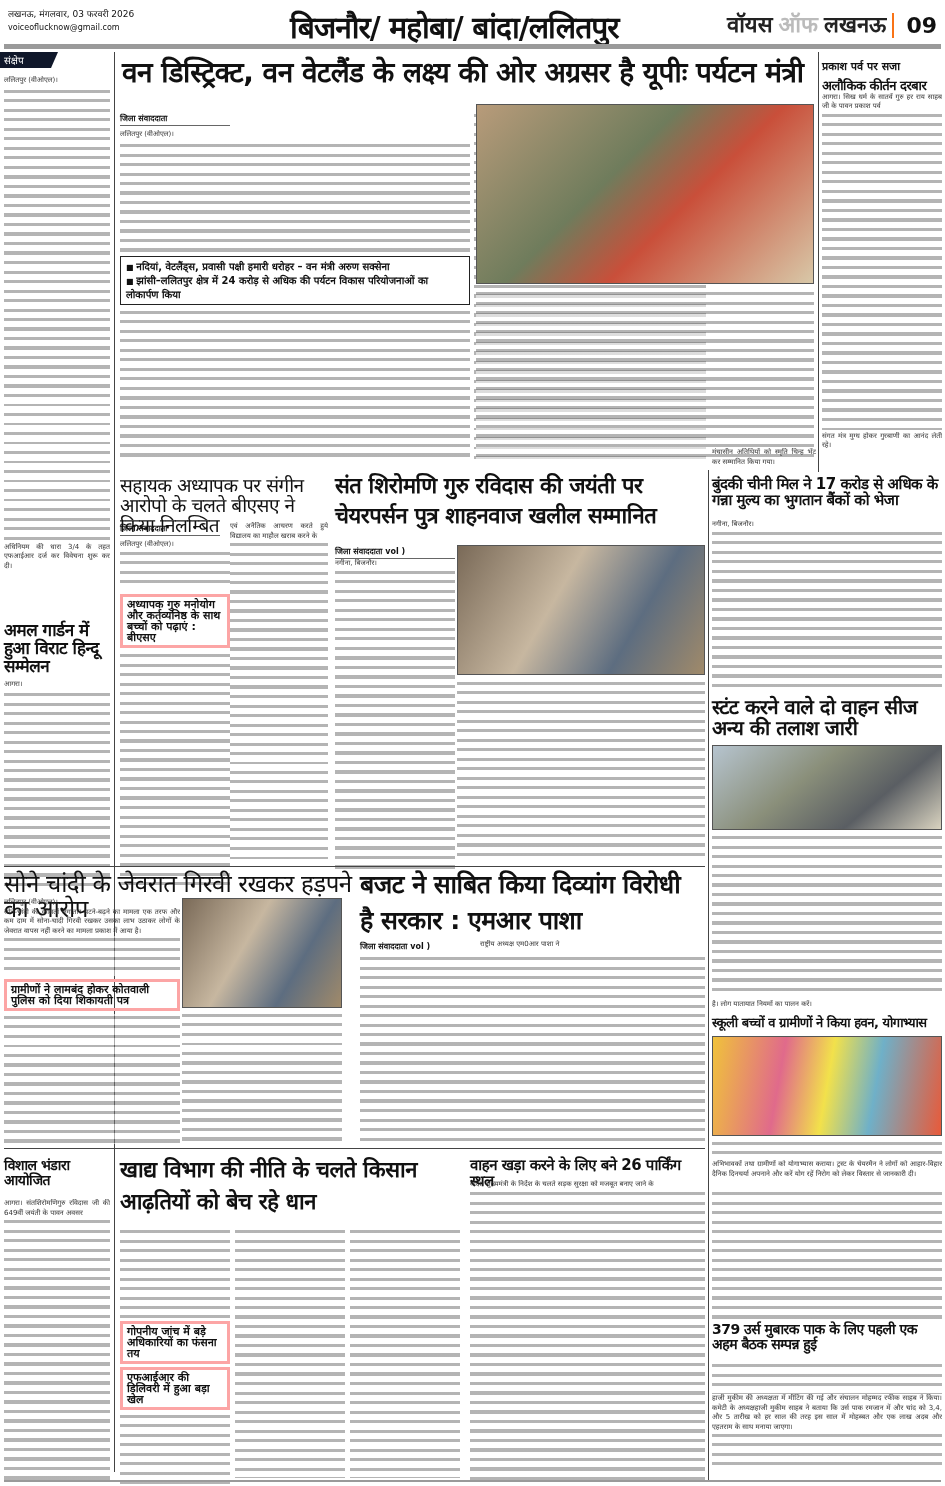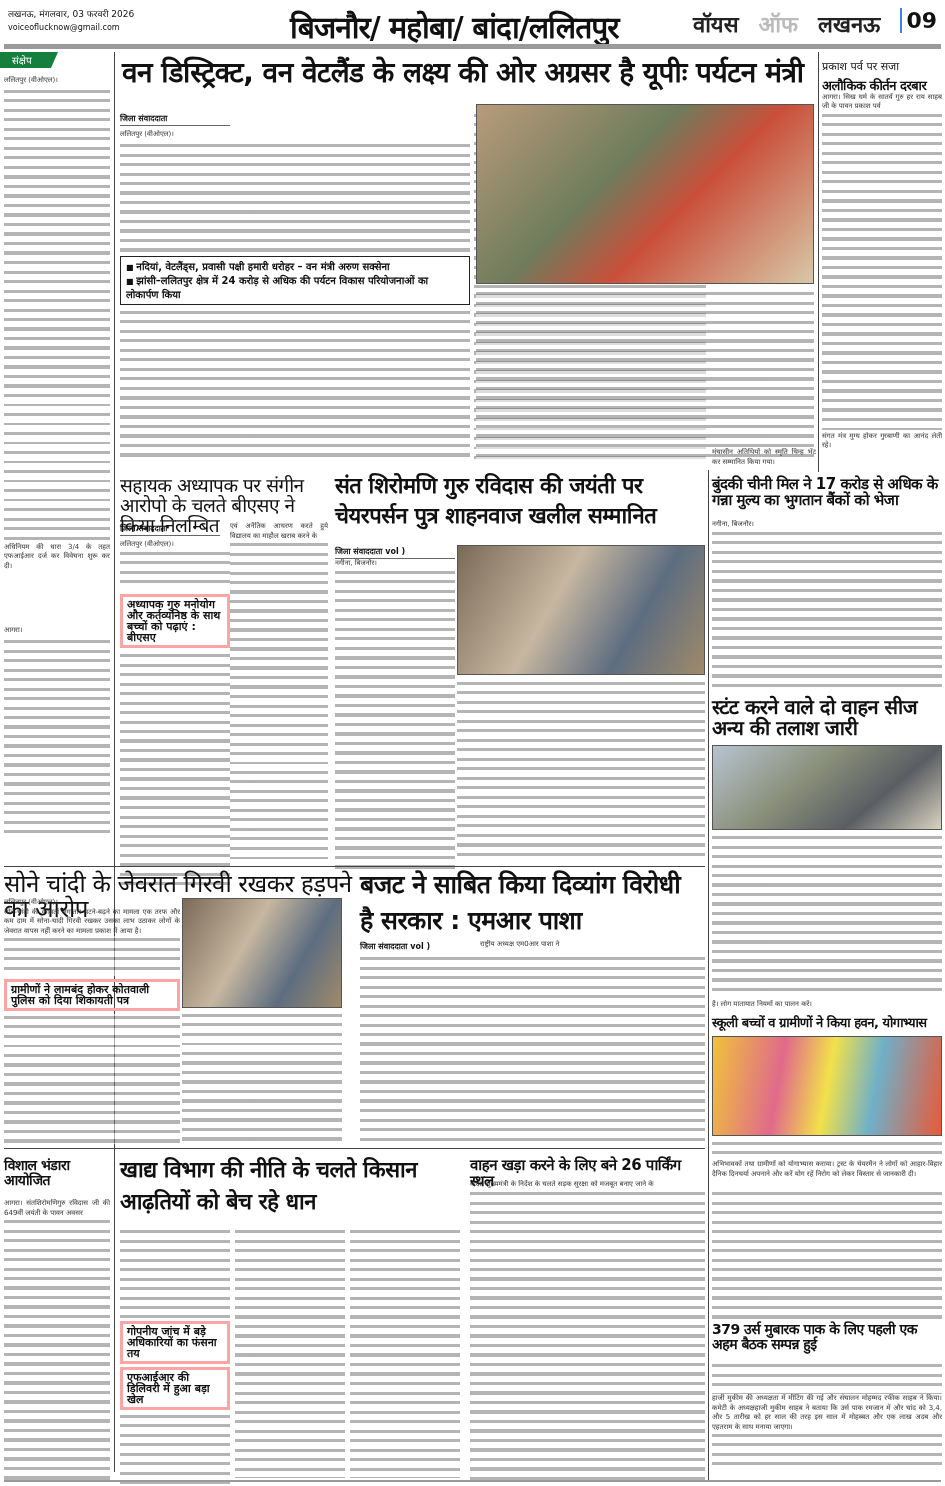--- a/index.html
+++ b/index.html
@@ -1,25 +1,25 @@
 <!DOCTYPE html>
 <html><head>
 <meta charset="utf-8">
 <style>
   *{box-sizing:border-box;margin:0;padding:0}
   body{width:945px;height:1486px;background:#fff;font-family:"DejaVu Sans",sans-serif;color:#111;overflow:hidden;position:relative}
   .abs{position:absolute}
   .masthead-left{left:8px;top:8px;font-size:9px;line-height:13px}
   .masthead-center{left:290px;top:6px;font-size:30px;font-weight:bold;letter-spacing:-1px;font-family:"DejaVu Sans",sans-serif}
-  .masthead-right{right:8px;top:8px;font-size:22px;font-weight:bold;display:flex;gap:20px;align-items:flex-start}
+  .masthead-right{right:8px;top:8px;font-size:22px;font-weight:bold;display:flex;gap:6px;align-items:flex-end}
   .brand-b{color:#222}.brand-o{color:#bbb}
-  .page-no{border-left:2px solid #3b82f6;padding-left:4px}
+  .page-no{border-left:2px solid #f97316;padding-left:12px}
   .rule{left:4px;right:4px;height:5px;background:#9a9a9a}
   .col-rule{width:1px;background:#444}
-  .tag{left:0;top:52px;width:58px;height:16px;background:#15803d;color:#fff;font-size:10px;padding:1px 12px;clip-path:polygon(0 0,100% 0,88% 100%,0 100%)}
+  .tag{left:0;top:52px;width:58px;height:16px;background:#0f172a;color:#fff;font-size:10px;padding:1px 4px;clip-path:polygon(0 0,100% 0,88% 100%,0 100%)}
   h1,h2,h3{font-weight:bold;line-height:1.05;letter-spacing:-0.5px}
   .h-main{font-size:28px}
   .h-big{font-size:26px}
   .h-med{font-size:19px}
   .h-sm{font-size:14px}
   .body{font-size:7px;line-height:9.5px;color:#333;text-align:justify;overflow:hidden}
   .byline{font-size:8px;font-weight:bold;border-bottom:1px solid #666;padding-bottom:2px}
   .text-lines{background:repeating-linear-gradient(#fff 0 2px,#777 2px 5px,#fff 5px 9.5px);opacity:.55}
   .photo{background:linear-gradient(135deg,#b89b7a,#6f7c5c 40%,#c94f3a 60%,#d8c8a8);border:1px solid #555}
   .photo2{background:linear-gradient(120deg,#7a6a58,#c7b7a0 40%,#5d6d80 70%,#a08a6a)}
@@ -49,20 +49,21 @@
 <div class="abs col-rule" style="left:818px;top:52px;height:420px"></div>
 <div class="abs col-rule" style="left:708px;top:470px;height:1010px"></div>
 
 <div class="abs tag">संक्षेप</div>
 <div class="abs" style="left:4px;top:72px;width:106px">
   <div class="body" style="margin-top:4px">ललितपुर (वीओएल)।</div>
   <div class="text-lines" style="height:455px;margin-top:2px"></div>
   <div class="body">अधिनियम की धारा 3/4 के तहत एफआईआर दर्ज कर विवेचना शुरू कर दी।</div>
 </div>
 <div class="abs" style="left:4px;top:622px;width:106px">
+  <h2 class="h-sm" style="font-size:17px">अमल गार्डन में हुआ विराट हिन्दू सम्मेलन</h2>
   <div class="body" style="margin-top:4px">आगरा।</div>
   <div class="text-lines" style="height:200px;margin-top:2px"></div>
 </div>
 
 <h1 class="abs h-main" style="left:122px;top:58px;width:690px">वन डिस्ट्रिक्ट, वन वेटलैंड के लक्ष्य की ओर अग्रसर है यूपीः पर्यटन मंत्री</h1>
 <div class="abs" style="left:120px;top:112px;width:350px">
   <div class="byline" style="width:110px">जिला संवाददाता</div>
   <div class="body" style="margin-top:4px">ललितपुर (वीओएल)।</div>
   <div class="text-lines" style="height:110px;margin-top:2px"></div>
   <div class="box" style="margin:4px 0">
@@ -71,21 +72,21 @@
   </div>
   <div class="text-lines" style="height:150px"></div>
 </div>
 <div class="abs" style="left:474px;top:112px;width:232px">
   <div class="text-lines" style="height:350px"></div>
 </div>
 <div class="abs photo" style="left:476px;top:104px;width:338px;height:180px"></div>
 <div class="abs text-lines" style="left:476px;top:290px;width:338px;height:170px"></div>
 
 <div class="abs" style="left:822px;top:58px;width:120px">
-  <div style="font-size:11px;font-weight:normal">प्रकाश पर्व पर सजा</div>
+  <div style="font-size:11px;font-weight:bold">प्रकाश पर्व पर सजा</div>
   <h3 style="font-size:13px;margin-top:6px">अलौकिक कीर्तन दरबार</h3>
   <div class="body" style="">आगरा। सिख धर्म के सातवें गुरु हर राय साहब जी के पावन प्रकाश पर्व</div>
   <div class="text-lines" style="height:320px"></div>
   <div class="body">संगत मंत्र मुग्ध होकर गुरबाणी का आनंद लेती रहे।</div>
 </div>
 <div class="abs body" style="left:712px;top:448px;width:104px">मंचासीन अतिथियों को स्मृति चिन्ह भेंट कर सम्मानित किया गया।</div>
 
 <h2 class="abs h-med" style="left:120px;top:476px;width:190px;font-weight:normal">सहायक अध्यापक पर संगीन आरोपो के चलते बीएसए ने किया निलम्बित</h2>
 <div class="abs" style="left:120px;top:522px;width:100px">
   <div class="byline">जिला संवाददाता</div>

